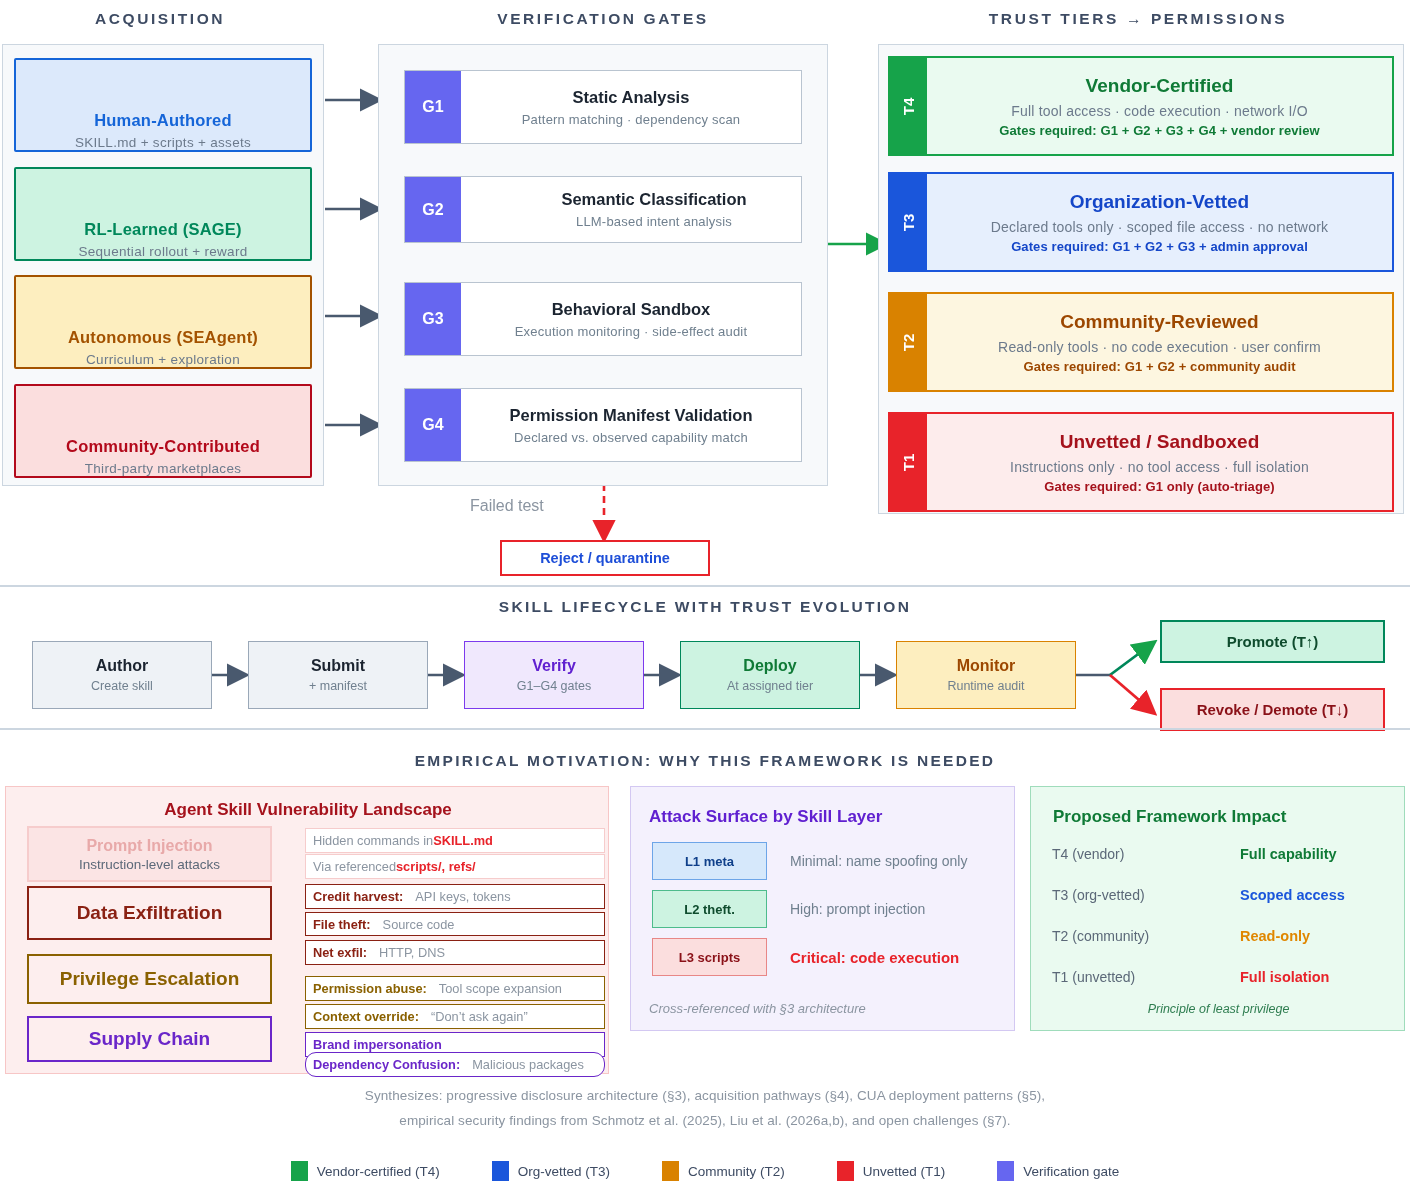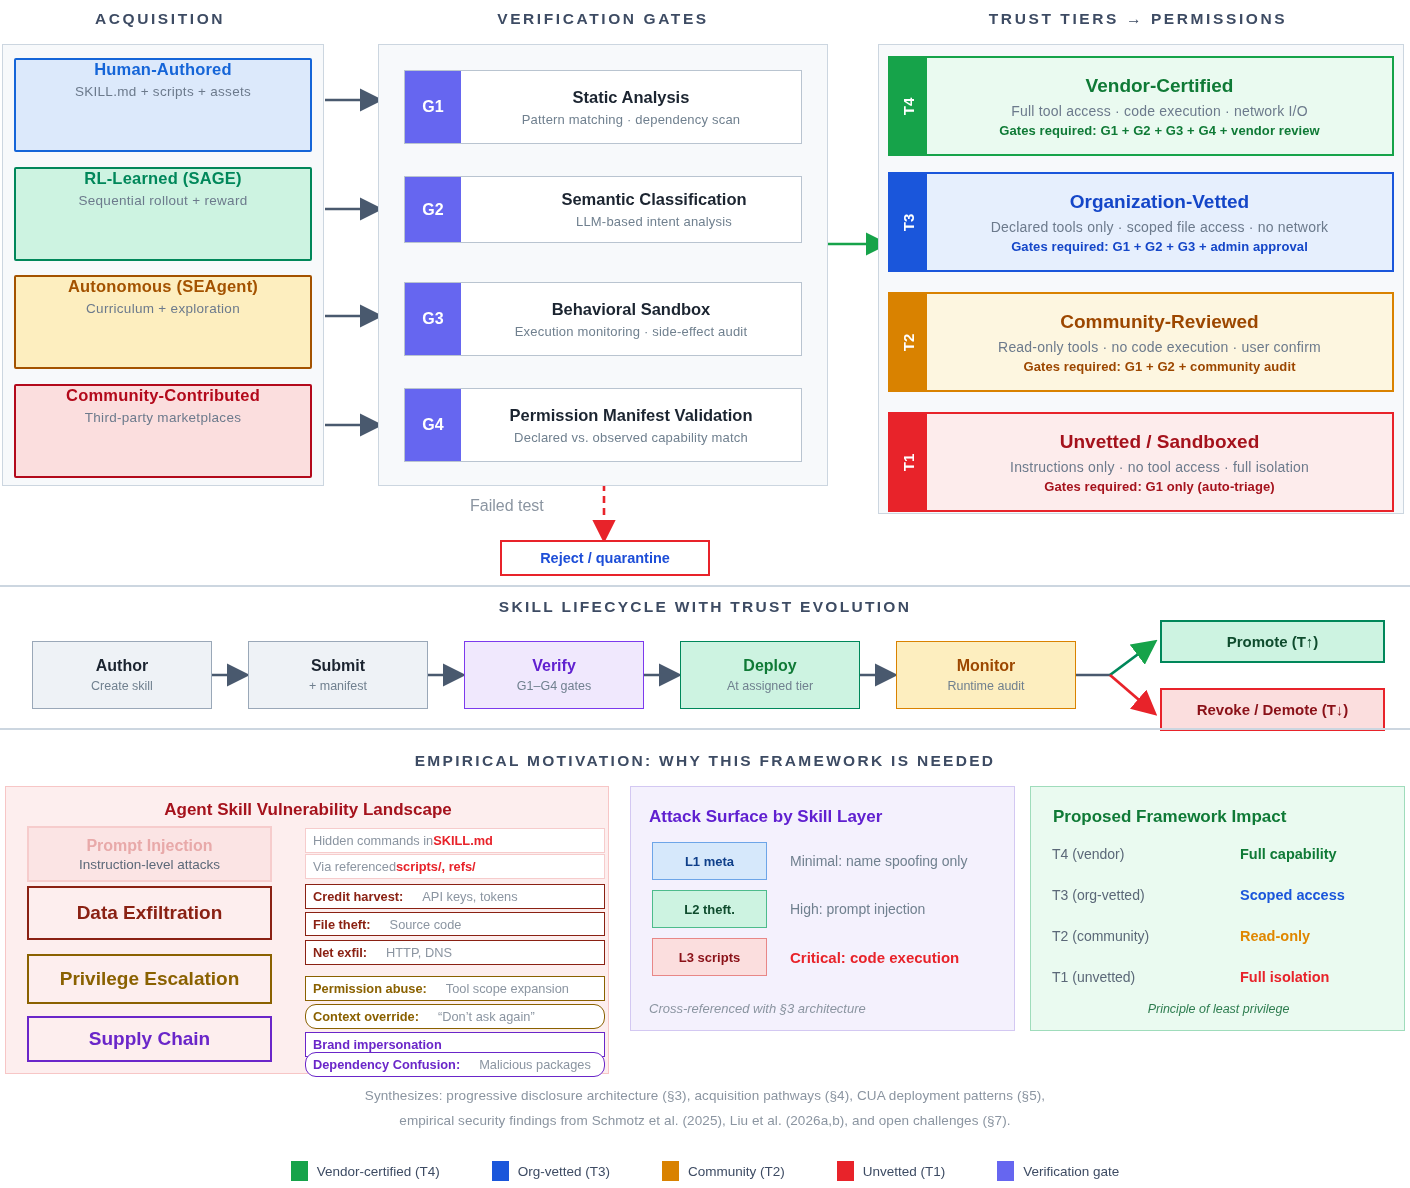--- a/index.html
+++ b/index.html
@@ -22,21 +22,21 @@
 
   
   .panel-frame {
     border:1px solid #ccd6e0; background:#f7f9fb;
   }
 
   
   .acq-box {
     border:2px solid #000; border-radius:2px;
     display:flex; flex-direction:column;
-    align-items:center; justify-content:flex-start;
+    align-items:center; justify-content:flex-end;
   }
   .acq-title { font-size:16.5px; font-weight:bold; letter-spacing:.2px; }
   .acq-sub { font-size:13.5px; color:#6c7a8c; margin-top:5px; letter-spacing:.3px; }
 
   
   .gate-row { display:flex; border:1px solid #b9c4d0; background:#ffffff; }
   .gate-tag {
     width:56px; background:#6666f0; color:#fff;
     display:flex; align-items:center; justify-content:center;
     font-size:16px; font-weight:bold;
@@ -88,21 +88,21 @@
     border:2px solid; display:flex; flex-direction:column;
     align-items:center; justify-content:center; background:transparent;
   }
   .vuln-cat-title { font-size:19px; font-weight:bold; }
   .vuln-cat-sub { font-size:13.5px; color:#60707f; margin-top:2px; }
   .vuln-item {
     border:1.5px solid; background:#fff;
     display:flex; align-items:center; padding-left:7px;
     font-size:12.8px; color:#8b95a1;
   }
-  .vuln-item b { color:inherit; margin-right:19px; }
+  .vuln-item b { color:inherit; margin-right:12px; }
 
   .layer-chip {
     border:1.5px solid; display:flex; align-items:center; justify-content:center;
     font-size:13px; font-weight:bold;
   }
   .layer-desc { font-size:14px; color:#70808f; }
 
   .impact-label { font-size:14px; color:#5b6878; }
   .impact-val { font-size:14.5px; font-weight:bold; }
 
@@ -339,21 +339,21 @@
       <span> Source code</span>
     </div>
     <div class="vuln-item abs" style="left:300px;top:154px;width:300px;height:25px;border-color:#8a2113;">
       <b style="color: rgb(138, 33, 19);">Net exfil:</b>
       <span> HTTP, DNS</span>
     </div>
     <div class="vuln-item abs" style="left:300px;top:190px;width:300px;height:25px;border-color:#8a6100;">
       <b style="color: rgb(138, 97, 0);">Permission abuse:</b>
       <span> Tool scope expansion</span>
     </div>
-    <div class="vuln-item abs" style="left:300px;top:218px;width:300px;height:25px;border-color:#8a6100;border-radius:11px;">
+    <div class="vuln-item abs" style="left:300px;top:218px;width:300px;height:25px;border-color:#8a6100;">
       <b style="color: rgb(138, 97, 0);">Context override:</b>
       <span> “Don’t ask again”</span>
     </div>
     <div class="vuln-item abs" style="left:300px;top:246px;width:300px;height:25px;border-color:#6a26c9;">
       <b style="color: rgb(106, 38, 201);">Brand impersonation</b>
     </div>
     <div class="vuln-item abs" style="left:300px;top:266px;width:300px;height:25px;border-color:#6a26c9;border-radius:11px;">
       <b style="color: rgb(106, 38, 201);">Dependency Confusion:</b>
       <span> Malicious packages</span>
     </div>

